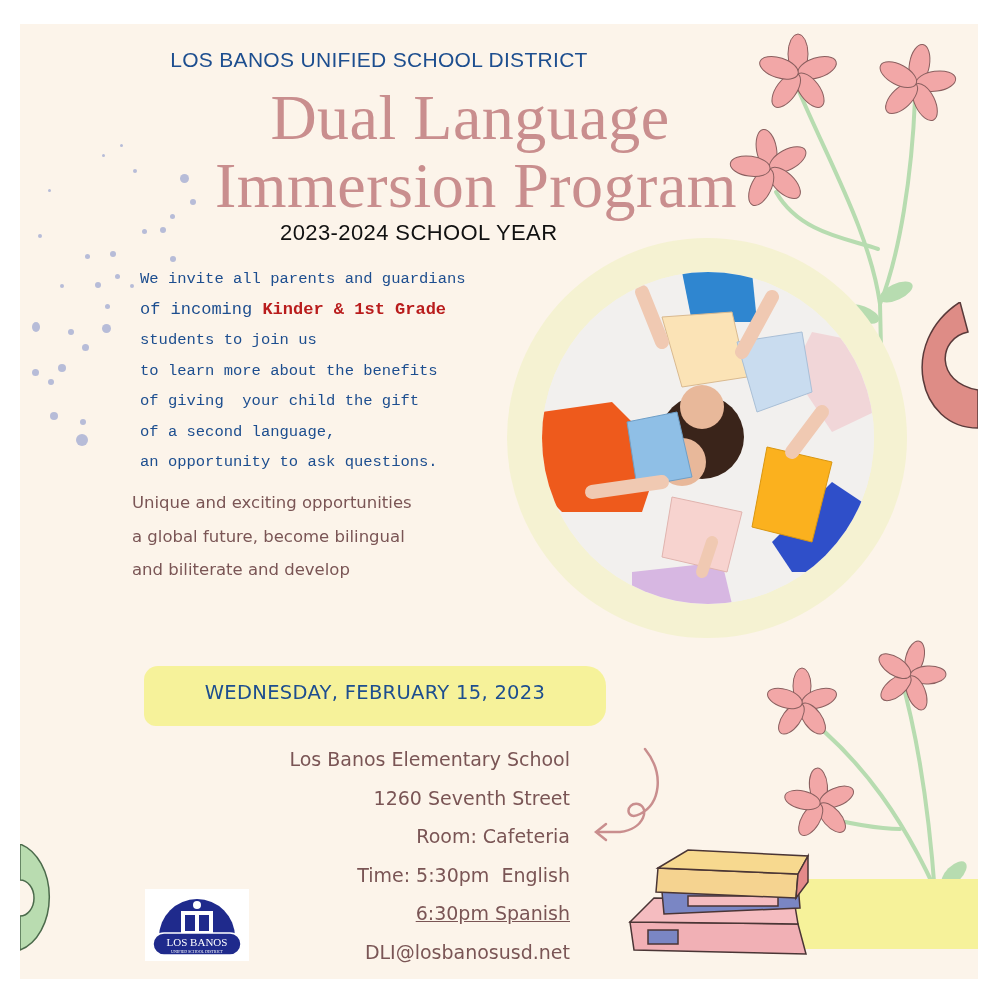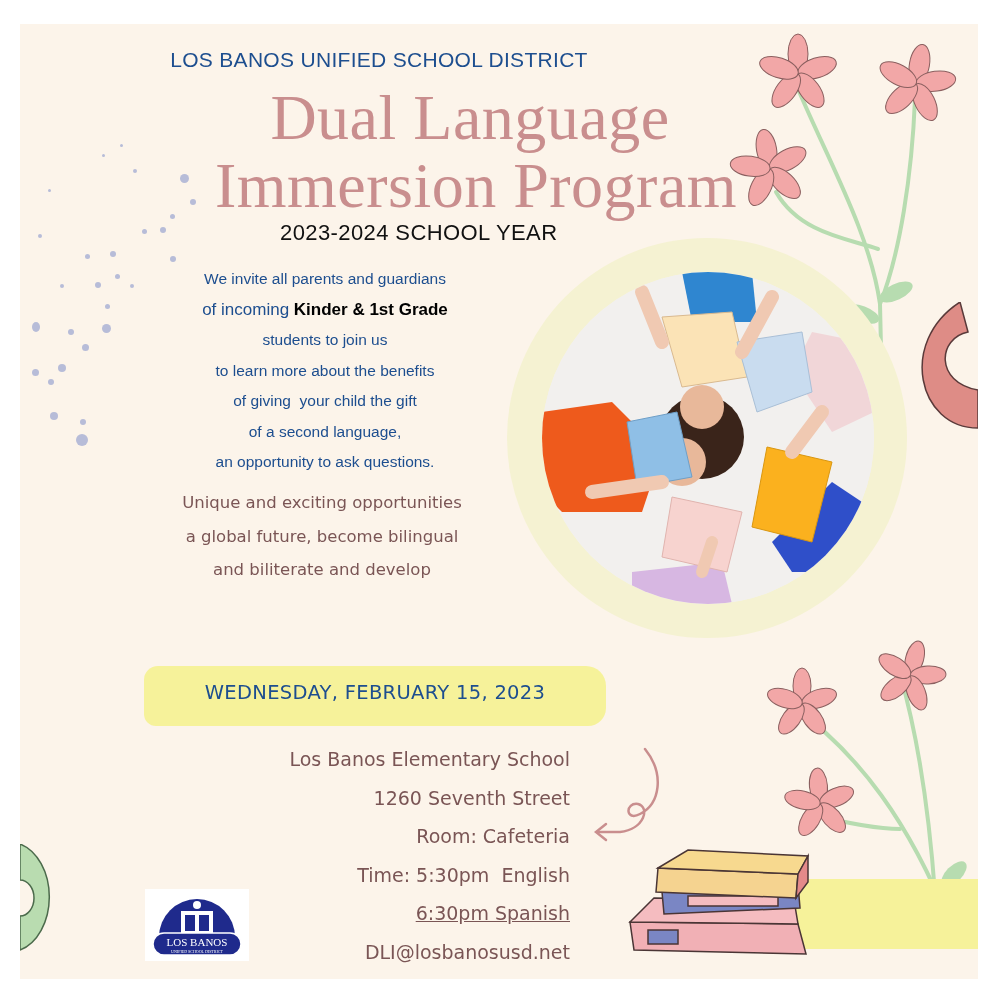--- a/index.html
+++ b/index.html
@@ -26,28 +26,28 @@
     letter-spacing: 0.5px; line-height: 1;
   }
   .title-1 { top: 62px; font-size: 64px; }
   .title-2 { top: 130px; font-size: 64px; left: 186px; width: 540px; }
   .school-year {
     position: absolute; left: 260px; width: 400px; top: 196px; 
     color: #111; font-family: "Liberation Sans", sans-serif; font-size: 22px; letter-spacing: 0.4px;
   }
 
   .invite {
-    position: absolute; left: 120px; width: 370px; top: 240px; text-align: center;
-    color: #1d4e8f; font-family: Liberation Sans, sans-serif; font-size: 15.5px; line-height: 30.5px;
-  }
-  .invite .strong { color: #000000; font-weight: bold; }
+    position: absolute; left: 120px; width: 370px; top: 240px; 
+    color: #1d4e8f; font-family: Liberation Mono, monospace; font-size: 15.5px; line-height: 30.5px;
+  }
+  .invite .strong { color: #b91c1c; font-weight: bold; }
   .invite .line2 { font-size: 17px; }
 
   .unique {
-    position: absolute; left: 112px; width: 380px; top: 462px; text-align: center;
+    position: absolute; left: 112px; width: 380px; top: 462px; text-align: left;
     color: #7a5555; font-family: "DejaVu Sans", sans-serif; font-size: 16.5px; line-height: 33.5px;
   }
 
   .date-highlight {
     position: absolute; left: 124px; top: 642px; width: 462px; height: 60px;
     background: #f6f29a; border-radius: 14px 20px 18px 12px;
   }
   .date-text {
     position: absolute; left: 124px; width: 462px; top: 657px; text-align: center;
     color: #1d4e8f; font-family: "DejaVu Sans", sans-serif; font-size: 19.5px; letter-spacing: 0.3px;

